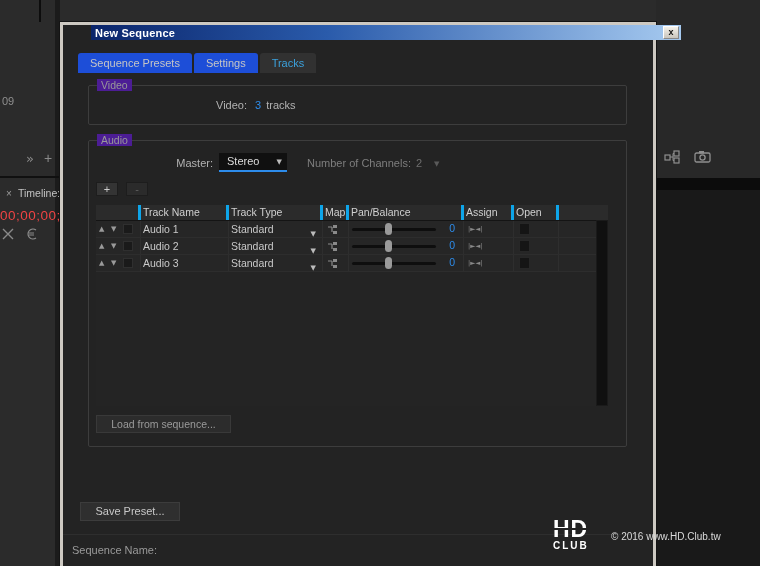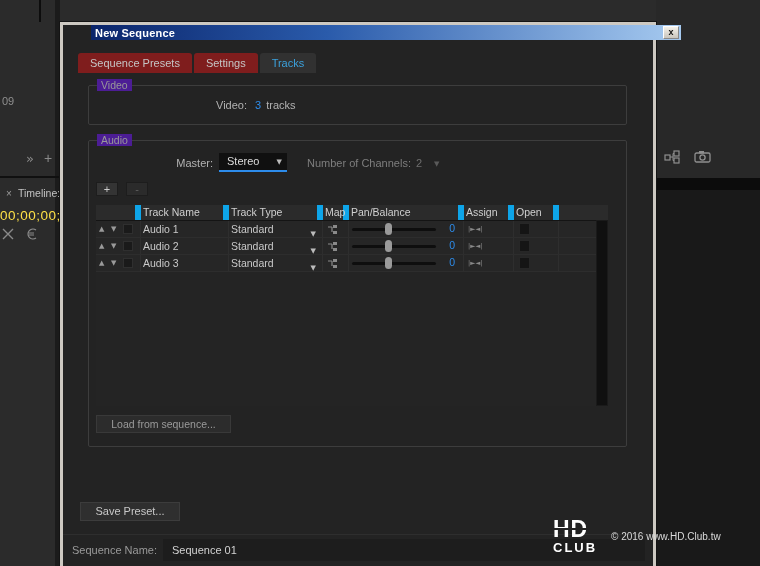--- a/index.html
+++ b/index.html
@@ -12,21 +12,21 @@
   
   .bg-left{left:0;top:0;width:60px;height:566px;background:#2b2b2b;overflow:hidden;}
   .bg-vline-top{left:39px;top:0;width:2px;height:22px;background:#0d0d0d;}
   .bg-left-edge{left:55px;top:0;width:5px;height:566px;background:#1b1b1b;}
   .bg-tc-part{left:2px;top:95px;color:#8f8f8f;}
   .bg-chev{left:26px;top:151px;color:#8a8a8a;font-size:13px;}
   .bg-plus{left:44px;top:150px;color:#8a8a8a;font-size:14px;}
   .bg-hdiv{left:0;top:176px;width:60px;height:2px;background:#101010;}
   .bg-close{left:6px;top:188px;color:#9a9a9a;font-size:10px;}
   .bg-timeline{left:18px;top:187px;color:#c2c2c2;font-size:10.5px;white-space:nowrap;}
-  .bg-timecode{left:0;top:208px;color:#fde047;font-size:13.5px;letter-spacing:.5px;white-space:nowrap;}
+  .bg-timecode{left:0;top:208px;color:#ef4444;font-size:13.5px;letter-spacing:.5px;white-space:nowrap;}
   .bg-tool1{left:2px;top:228px;}
   .bg-tool2{left:26px;top:228px;color:#8a8a8a;font-size:12px;}
   .bg-right{left:656px;top:0;width:104px;height:566px;background:#282828;overflow:hidden;}
   .bg-right-band{left:0;top:178px;width:104px;height:12px;background:#0c0c0c;position:absolute;}
   .bg-right-low{left:0;top:190px;width:104px;height:376px;background:#191919;position:absolute;}
   .bg-ric1{position:absolute;left:8px;top:150px;}
   .bg-ric2{position:absolute;left:38px;top:150px;}
 
   
   .dialog{left:60px;top:22px;width:596px;height:550px;background:#232323;
@@ -35,21 +35,21 @@
   .titlebar{left:12px;top:0;width:590px;height:15px;
             background:linear-gradient(to right,#0a246a,#2a5bab 40%,#a6caf0);
             display:flex;align-items:center;margin-left:16px;}
   .title-text{padding-left:4px;font-weight:bold;color:#fff;font-size:11px;letter-spacing:.2px;}
   .close-btn{position:absolute;right:2px;top:1px;width:16px;height:13px;
              background:linear-gradient(#f4f1ea,#c9c5bd);border:1px solid #888;
              border-top-color:#fff;border-left-color:#fff;color:#111;font-weight:bold;
              font-size:9px;line-height:11px;text-align:center;cursor:pointer;box-sizing:border-box;}
 
   .tabs{left:15px;top:28px;display:flex;}
-  .tab{height:20px;line-height:20px;padding:0 12px;margin-right:2px;background:#7f1d1d;
+  .tab{height:20px;line-height:20px;padding:0 12px;margin-right:2px;background:#1d4ed8;
        color:#c5c5c5;border-radius:3px 3px 0 0;cursor:pointer;}
   .tab.active{background:#313131;color:#3ba1dc;}
 
   .fieldset{border:1px solid #3d3d3d;border-radius:2px;}
   .legend{position:absolute;top:-7px;left:8px;background:#4c1d95;padding:0 4px;
           color:#989898;font-size:10.5px;}
   .fs-video{left:25px;top:60px;width:537px;height:38px;}
   .fs-audio{left:25px;top:115px;width:537px;height:305px;}
 
   .video-row{position:absolute;left:127px;top:13px;}
@@ -65,21 +65,21 @@
   .ch-arrow{position:absolute;left:345px;top:19px;font-size:7px;color:#5a5a5a;}
 
   .mini-btn{position:absolute;width:22px;height:14px;background:#343434;border:1px solid #1d1d1d;
             color:#cccccc;text-align:center;line-height:12px;font-size:11px;cursor:pointer;box-sizing:border-box;}
   .mini-btn.disabled{background:#2b2b2b;color:#5f5f5f;}
 
   
   .track-table{left:7px;top:64px;width:512px;height:201px;background:#242424;overflow:hidden;}
   .thead{display:flex;height:15px;background:#2b2b2b;border-bottom:1px solid #141414;
          color:#d0d0d0;font-size:10.5px;}
-  .thead .c{line-height:15px;box-sizing:border-box;border-right:6px solid #0ea5e9;padding-left:2px;}
+  .thead .c{line-height:15px;box-sizing:border-box;border-right:3px solid #0ea5e9;padding-left:2px;}
   .trow{display:flex;height:16px;background:#262626;border-bottom:1px solid #2d2d2d;
         font-size:10.5px;color:#c9c9c9;position:relative;}
   .trow .c{position:relative;box-sizing:border-box;border-right:1px solid #2e2e2e;}
   .c0{width:45px;} .c1{width:88px;} .c2{width:94px;} .c3{width:26px;}
   .c4{width:115px;} .c5{width:50px;} .c6{width:45px;} .c7{flex:1;border-right:none!important;}
   .arrow-up{position:absolute;left:3px;top:4px;font-size:7px;color:#9a9a9a;cursor:pointer;}
   .arrow-dn{position:absolute;left:15px;top:4px;font-size:7px;color:#9a9a9a;cursor:pointer;}
   .row-chk{position:absolute;left:27px;top:3px;width:10px;height:10px;background:#1a1a1a;
            border:1px solid #2f2f2f;cursor:pointer;box-sizing:border-box;}
   .tname{padding-left:2px;line-height:16px;}
@@ -106,21 +106,21 @@
   .seq-label{left:9px;top:519px;color:#9a9a9a;}
   .seq-input{left:100px;top:514px;width:482px;height:22px;background:#1d1d1d;color:#d2d2d2;
              line-height:22px;padding-left:9px;box-sizing:border-box;cursor:text;}
 
   
   .watermark{left:553px;top:518px;display:flex;align-items:flex-start;z-index:50;}
   .wm-logo{position:relative;width:52px;text-align:left;}
   .wm-main{font-weight:900;font-size:23px;line-height:22px;color:#fff;letter-spacing:1px;
            font-stretch:condensed;}
   .wm-slit{position:absolute;left:0;top:10px;width:46px;height:2px;background:#232323;}
-  .wm-sub{font-size:13px;font-weight:bold;letter-spacing:2px;color:#fff;margin-top:0;}
+  .wm-sub{font-size:10px;font-weight:bold;letter-spacing:2px;color:#fff;margin-top:0;}
   .wm-copy{margin-left:6px;margin-top:13px;font-size:10px;color:#dadada;white-space:nowrap;}
 </style>
 </head>
 <body>
 
 <div class="screen">
 
   <div class="abs bg-left">
     <div class="abs bg-vline-top"></div>
     <div class="abs bg-left-edge"></div>
@@ -310,21 +310,20 @@
             <div class="scroll-thumb"></div>
           </div>
         </div>
 
         <div class="load-btn">Load from sequence...</div>
       </div>
 
       <div class="abs save-btn">Save Preset...</div>
       <div class="abs bottom-div"></div>
       <span class="abs seq-label">Sequence Name:</span>
-      <div class="abs seq-input" role="textbox">Sequence 01</div>
 
     </div>
   </div>
 
   <div class="abs watermark">
     <div class="wm-logo">
       <div class="wm-main">HD</div>
       <div class="wm-slit"></div>
       <div class="wm-sub">CLUB</div>
     </div>

